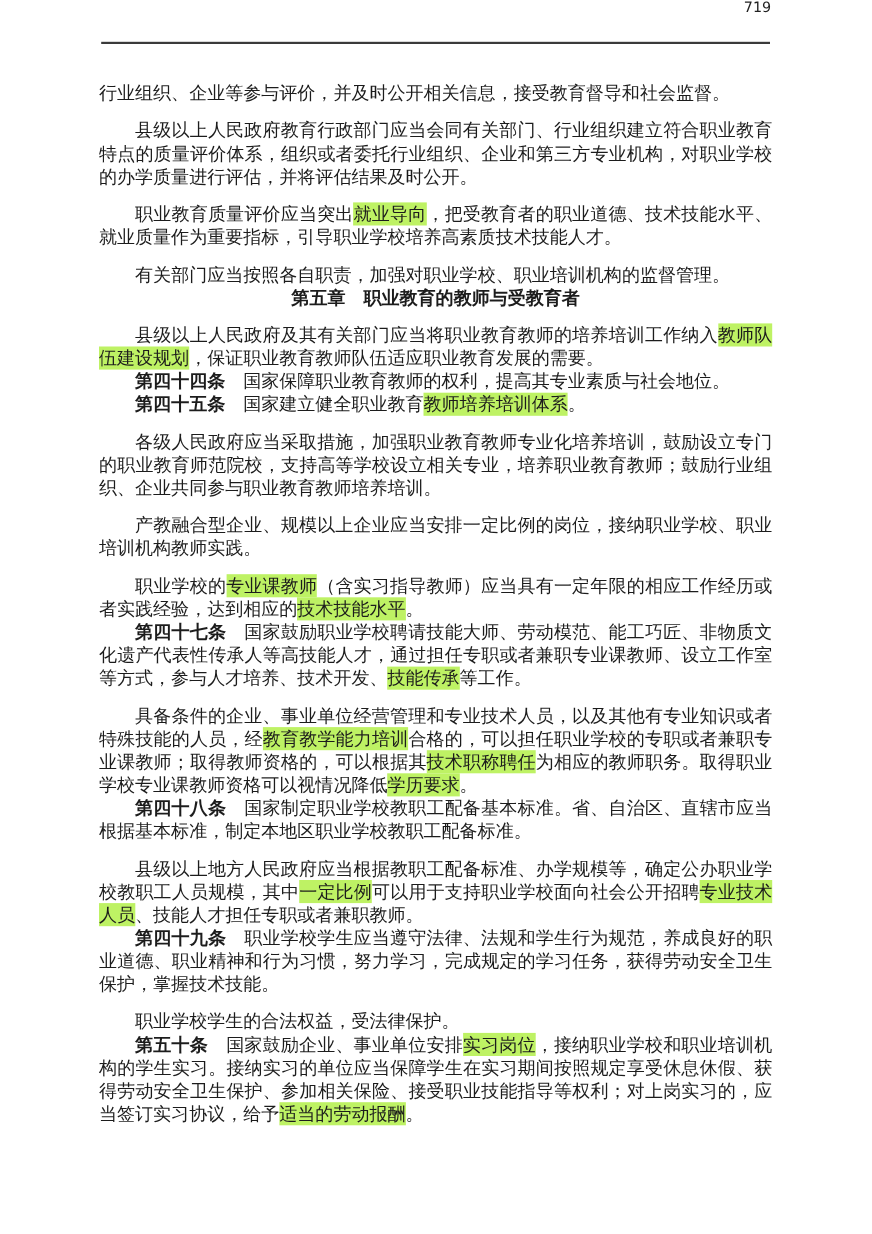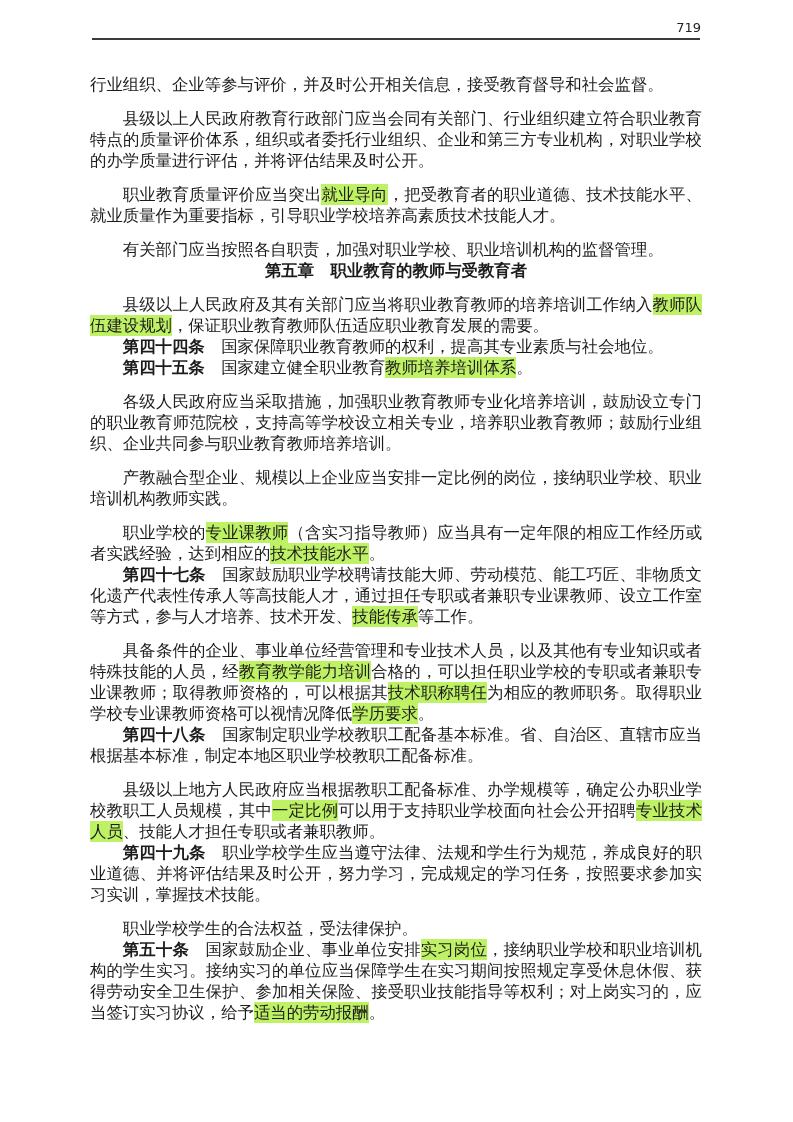--- a/index.html
+++ b/index.html
@@ -11,21 +11,21 @@
     position: relative;
     width: 793px;
     height: 1122px;
     background: #ffffff;
     overflow: hidden;
     font-family: "DejaVu Serif", "Liberation Serif", serif;
     color: #1c1c1c;
   }
   .page-number {
     position: absolute;
-    top: 20px;
+    top: 0;
     right: 92px;
     font-size: 13px;
     font-family: "DejaVu Sans", "Liberation Sans", sans-serif;
     color: #222222;
   }
   .top-rule {
     position: absolute;
     top: 38px;
     left: 92px;
     width: 608px;
@@ -77,17 +77,17 @@
       <p class="para spaced"><span>县级以上人民政府及其有关部门应当将职业教育教师的培养培训工作纳入</span><mark class="hl">教师队伍建设规划</mark><span>，保证职业教育教师队伍适应职业教育发展的需要。</span></p>
       <p class="para"><strong class="art-num">第四十四条</strong><span>　国家保障职业教育教师的权利，提高其专业素质与社会地位。</span></p>
       <p class="para"><strong class="art-num">第四十五条</strong><span>　国家建立健全职业教育</span><mark class="hl">教师培养培训体系</mark><span>。</span></p>
       <p class="para spaced"><span>各级人民政府应当采取措施，加强职业教育教师专业化培养培训，鼓励设立专门的职业教育师范院校，支持高等学校设立相关专业，培养职业教育教师；鼓励行业组织、企业共同参与职业教育教师培养培训。</span></p>
       <p class="para spaced"><span>产教融合型企业、规模以上企业应当安排一定比例的岗位，接纳职业学校、职业培训机构教师实践。</span></p>
       <p class="para spaced"><span>职业学校的</span><mark class="hl">专业课教师</mark><span>（含实习指导教师）应当具有一定年限的相应工作经历或者实践经验，达到相应的</span><mark class="hl">技术技能水平</mark><span>。</span></p>
       <p class="para"><strong class="art-num">第四十七条</strong><span>　国家鼓励职业学校聘请技能大师、劳动模范、能工巧匠、非物质文化遗产代表性传承人等高技能人才，通过担任专职或者兼职专业课教师、设立工作室等方式，参与人才培养、技术开发、</span><mark class="hl">技能传承</mark><span>等工作。</span></p>
       <p class="para spaced"><span>具备条件的企业、事业单位经营管理和专业技术人员，以及其他有专业知识或者特殊技能的人员，经</span><mark class="hl">教育教学能力培训</mark><span>合格的，可以担任职业学校的专职或者兼职专业课教师；取得教师资格的，可以根据其</span><mark class="hl">技术职称聘任</mark><span>为相应的教师职务。取得职业学校专业课教师资格可以视情况降低</span><mark class="hl">学历要求</mark><span>。</span></p>
       <p class="para"><strong class="art-num">第四十八条</strong><span>　国家制定职业学校教职工配备基本标准。省、自治区、直辖市应当根据基本标准，制定本地区职业学校教职工配备标准。</span></p>
       <p class="para spaced"><span>县级以上地方人民政府应当根据教职工配备标准、办学规模等，确定公办职业学校教职工人员规模，其中</span><mark class="hl">一定比例</mark><span>可以用于支持职业学校面向社会公开招聘</span><mark class="hl">专业技术人员</mark><span>、技能人才担任专职或者兼职教师。</span></p>
-      <p class="para"><strong class="art-num">第四十九条</strong><span>　职业学校学生应当遵守法律、法规和学生行为规范，养成良好的职业道德、并将评估结果及时公开，努力学习，完成规定的学习任务，按照要求参加实习实训，掌握技术技能。</span></p>
+      <p class="para"><strong class="art-num">第四十九条</strong><span>　职业学校学生应当遵守法律、法规和学生行为规范，养成良好的职业道德、职业精神和行为习惯，努力学习，完成规定的学习任务，获得劳动安全卫生保护，掌握技术技能。</span></p>
       <p class="para spaced"><span>职业学校学生的合法权益，受法律保护。</span></p>
       <p class="para"><strong class="art-num">第五十条</strong><span>　国家鼓励企业、事业单位安排</span><mark class="hl">实习岗位</mark><span>，接纳职业学校和职业培训机构的学生实习。接纳实习的单位应当保障学生在实习期间按照规定享受休息休假、获得劳动安全卫生保护、参加相关保险、接受职业技能指导等权利；对上岗实习的，应当签订实习协议，给予</span><mark class="hl">适当的劳动报酬</mark><span>。</span></p>
     </div>
 </div>
 
 </body></html>

